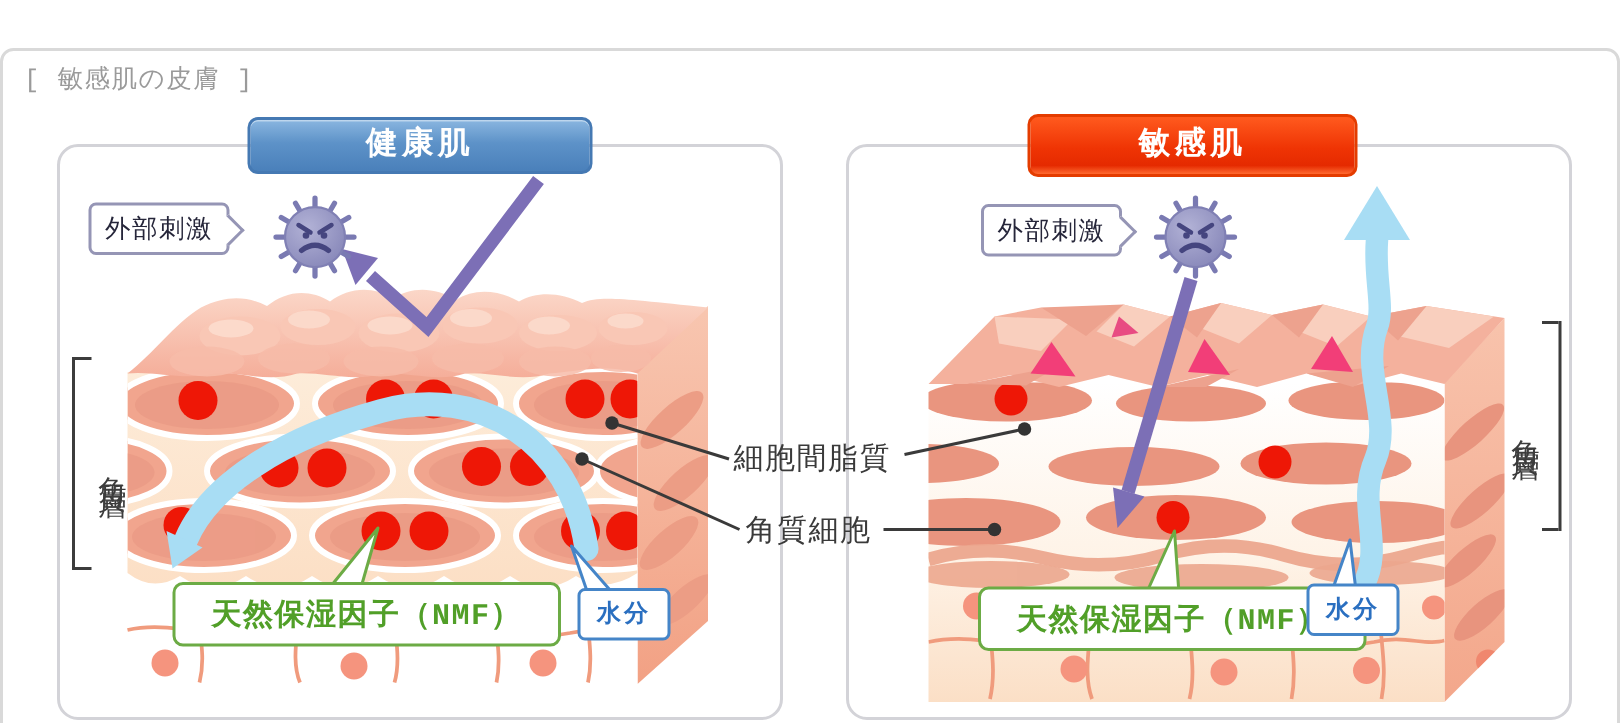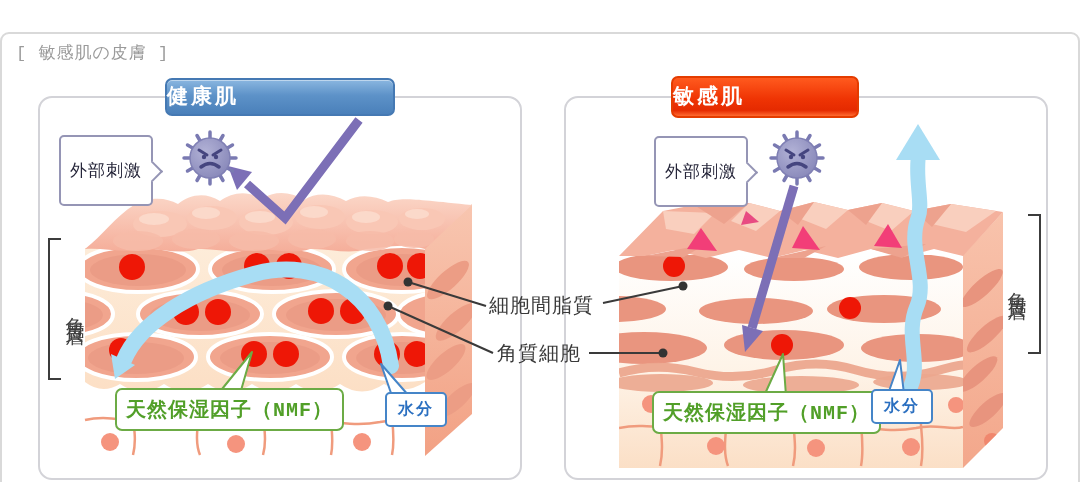--- a/index.html
+++ b/index.html
@@ -7,39 +7,39 @@
     border:2px solid #d9d9d9;border-radius:9px;background:#fff;overflow:hidden;
     font-family:Liberation Mono, monospace;margin-top:32px;}
   .page-title{position:absolute;left:14px;top:7px;font-size:17px;color:#9a9a9a;letter-spacing:1px;z-index:3;}
   .note{position:absolute;right:16px;top:452px;font-size:17px;color:#b5b5b5;letter-spacing:2px;z-index:3;}
 
   .panel{position:absolute;top:62px;width:484px;height:384px;background:#fff;
     border:2px solid #d3d3d8;border-radius:14px;box-sizing:border-box;z-index:1;}
   .panel-left{left:36px;} .panel-right{left:562px;}
   .panel svg{position:absolute;left:0;top:0;}
 
-  .badge{position:absolute;color:#fff;font-size:21px;font-weight:bold;
+  .badge{position:absolute;text-align:center;color:#fff;font-size:21px;font-weight:bold;
     letter-spacing:3px;border-radius:7px;z-index:4;box-sizing:border-box;}
   .badge-healthy{left:163px;top:44px;width:230px;height:38px;line-height:36px;
     background:linear-gradient(180deg,#8ab6e0 0%,#5d92c8 45%,#4a80ba 100%);
     border:2px solid #4579b3;box-shadow:inset 0 1px 0 rgba(255,255,255,.45);}
-  .badge-sensitive{left:669px;top:42px;width:188px;height:42px;line-height:40px;
+  .badge-sensitive{left:683px;top:42px;width:220px;height:42px;line-height:40px;
     background:linear-gradient(180deg,#ff5a1e 0%,#ef3404 55%,#e52a00 85%,#ff6a30 100%);
     border:2px solid #e43c00;}
 
   .bubble{position:absolute;background:#fff;border:2px solid #9595b5;border-radius:5px;
-    color:#26263a;font-size:17px;padding:22px 9px;z-index:4;letter-spacing:1px;}
+    color:#26263a;font-size:17px;padding:4px 9px;z-index:4;letter-spacing:1px;}
   .bubble::after{content:"";position:absolute;right:-9px;top:50%;width:13px;height:13px;
     margin-top:-7px;background:#fff;border-top:2px solid #9595b5;border-right:2px solid #9595b5;
     transform:rotate(45deg);}
   .bubble-stim-left{left:57px;top:101px;}
   .bubble-stim-right{left:652px;top:102px;}
 
   .tag-green{position:absolute;background:#fff;border:2px solid #6cab45;border-radius:7px;
-    color:#519f28;font-size:20px;font-weight:bold;padding:6px 9px;z-index:4;letter-spacing:1px;}
+    color:#519f28;font-size:20px;font-weight:bold;padding:6px 24px;z-index:4;letter-spacing:1px;}
   .tag-blue{position:absolute;background:#fff;border:2px solid #4585c8;border-radius:5px;
     color:#2a6fc0;font-size:16px;font-weight:bold;padding:5px 11px;z-index:4;letter-spacing:2px;}
   .nmf-left{left:113px;top:354px;}  .nmf-right{left:650px;top:357px;}
   .water-left{left:383px;top:358px;} .water-right{left:869px;top:355px;}
 
   .bracket-wrap{position:absolute;display:flex;align-items:stretch;gap:3px;z-index:4;}
   .bk{position:relative;width:11px;}
   .bk::before,.bk::after{content:"";position:absolute;left:0;width:11px;height:0;border-top:2px solid #3c3c3c;}
   .bk::before{top:0;} .bk::after{bottom:0;}
   .bk-l{border-left:2px solid #3c3c3c;}

